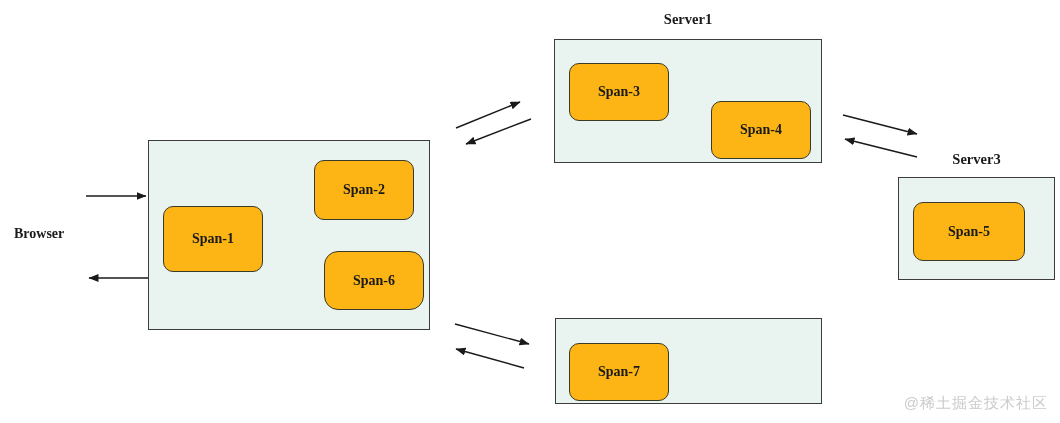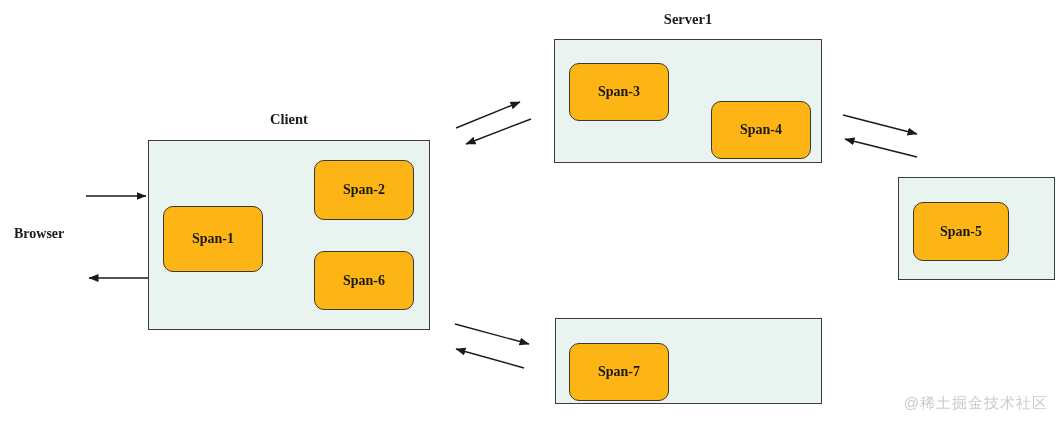--- a/index.html
+++ b/index.html
@@ -79,35 +79,35 @@
     <line class="arrow-line" x1="456" y1="128" x2="520" y2="102" marker-end="url(#ah)"></line>
     <line class="arrow-line" x1="531" y1="119" x2="466" y2="144" marker-end="url(#ah)"></line>
     <line class="arrow-line" x1="843" y1="115" x2="917" y2="134" marker-end="url(#ah)"></line>
     <line class="arrow-line" x1="917" y1="157" x2="845" y2="139" marker-end="url(#ah)"></line>
     <line class="arrow-line" x1="455" y1="324" x2="529" y2="344" marker-end="url(#ah)"></line>
     <line class="arrow-line" x1="524" y1="368" x2="456" y2="349" marker-end="url(#ah)"></line>
   </svg>
 
   <div class="browser-label">Browser</div>
 
-  <div class="container-title" style="left:148px; top:111px; width:282px;">Client</div>
   <div class="container-box" style="left:148px; top:140px; width:282px; height:190px;">
     <div class="span-node" style="left:14px; top:65px; width:100px; height:66px;">Span-1</div>
     <div class="span-node" style="left:165px; top:19px; width:100px; height:60px;">Span-2</div>
-    <div class="span-node" style="left:165px; top:110px; width:100px; height:59px;">Span-6</div>
+    <div class="span-node" style="left:175px; top:110px; width:100px; height:59px;border-radius:14px;">Span-6</div>
   </div>
 
   <div class="container-title" style="left:554px; top:11px; width:268px;">Server1</div>
   <div class="container-box" style="left:554px; top:39px; width:268px; height:124px;font-family:Liberation Serif, serif;">
     <div class="span-node" style="left:14px; top:23px; width:100px; height:58px;">Span-3</div>
     <div class="span-node" style="left:156px; top:17px; width:100px; height:58px;margin-top:44px;">Span-4</div>
   </div>
 
   <div class="container-box" style="left:555px; top:318px; width:267px; height:86px;">
     <div class="span-node" style="left:13px; top:24px; width:100px; height:58px;">Span-7</div>
   </div>
 
+  <div class="container-title" style="left:898px; top:151px; width:157px;">Server3</div>
   <div class="container-box" style="left:898px; top:177px; width:157px; height:103px;">
-    <div class="span-node" style="left:14px; top:24px; width:96px; height:59px;">Span-5</div>
+    <div class="span-node" style="left:14px; top:24px; width:112px; height:59px;">Span-5</div>
   </div>
 
   <div class="watermark">@稀土掘金技术社区</div>
 </div>
 
 </body></html>

